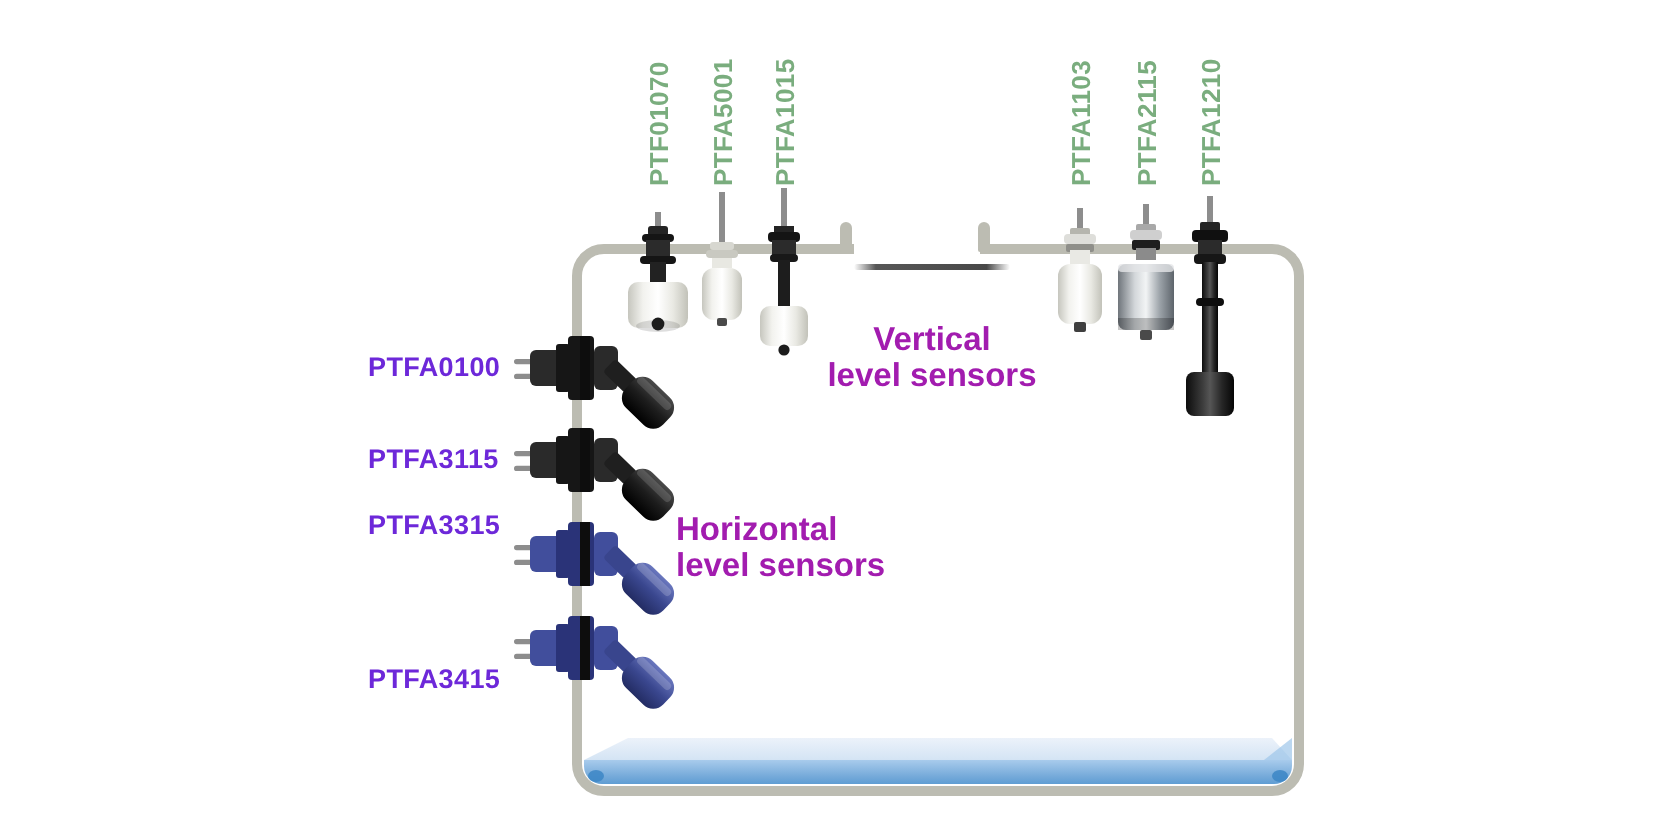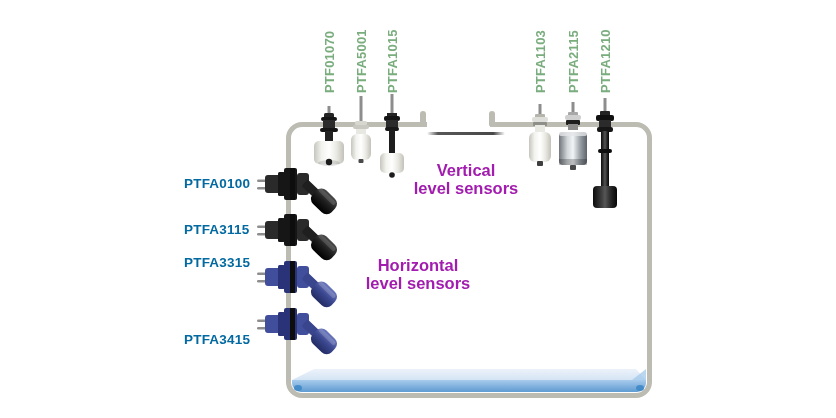--- a/index.html
+++ b/index.html
@@ -30,26 +30,26 @@
   
   .vsensor,.hsensor{position:absolute;}
 
   
   .vlabel{position:absolute;top:21px;height:72px;width:15px;
       writing-mode:vertical-rl;transform:rotate(180deg);
       font-size:13px;font-weight:bold;color:#7aad7e;letter-spacing:.2px;white-space:nowrap;}
 
   
   .hlabel{position:absolute;left:184px;height:14px;line-height:14px;
-      font-size:13.5px;font-weight:bold;color:#0369a1;letter-spacing:.2px;}
+      font-size:13.5px;font-weight:bold;color:#6d28d9;letter-spacing:.2px;}
 
   
   .heading{position:absolute;font-size:16.5px;font-weight:bold;color:#a21caf;line-height:1.12;}
   .heading.vertical{left:391px;top:161px;width:150px;text-align:center;}
-  .heading.horizontal{left:338px;top:256px;width:160px;text-align:center;}
+  .heading.horizontal{left:338px;top:256px;width:160px;text-align:left;}
 
   
   .hs-black .p-body{fill:#2a2a2a}.hs-black .p-dark{fill:#161616}
   .hs-black .p-arm{fill:#1f1f1f}.hs-black .p-float{fill:url(#gBlackF)}
   .hs-blue .p-body{fill:#414e9c}.hs-blue .p-dark{fill:#2a3378}
   .hs-blue .p-arm{fill:#39458d}.hs-blue .p-float{fill:url(#gNavyF)}
   svg{display:block;}
 </style>
 </head>
 <body>

